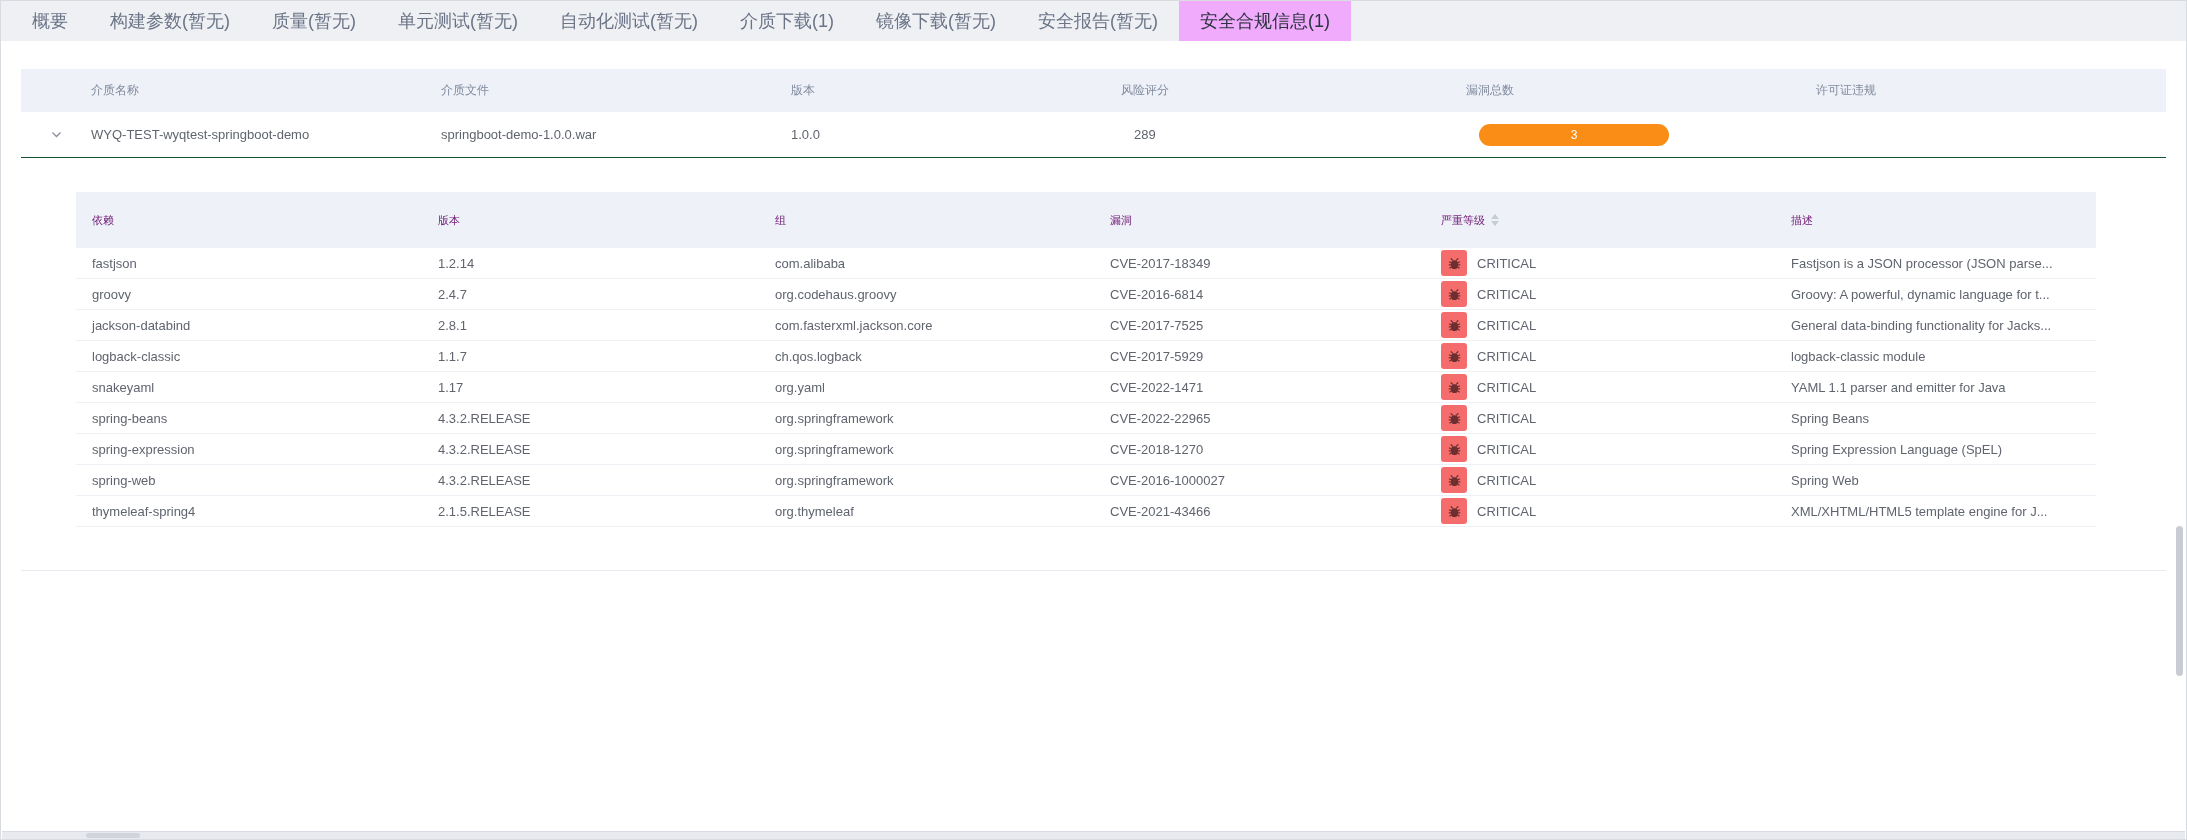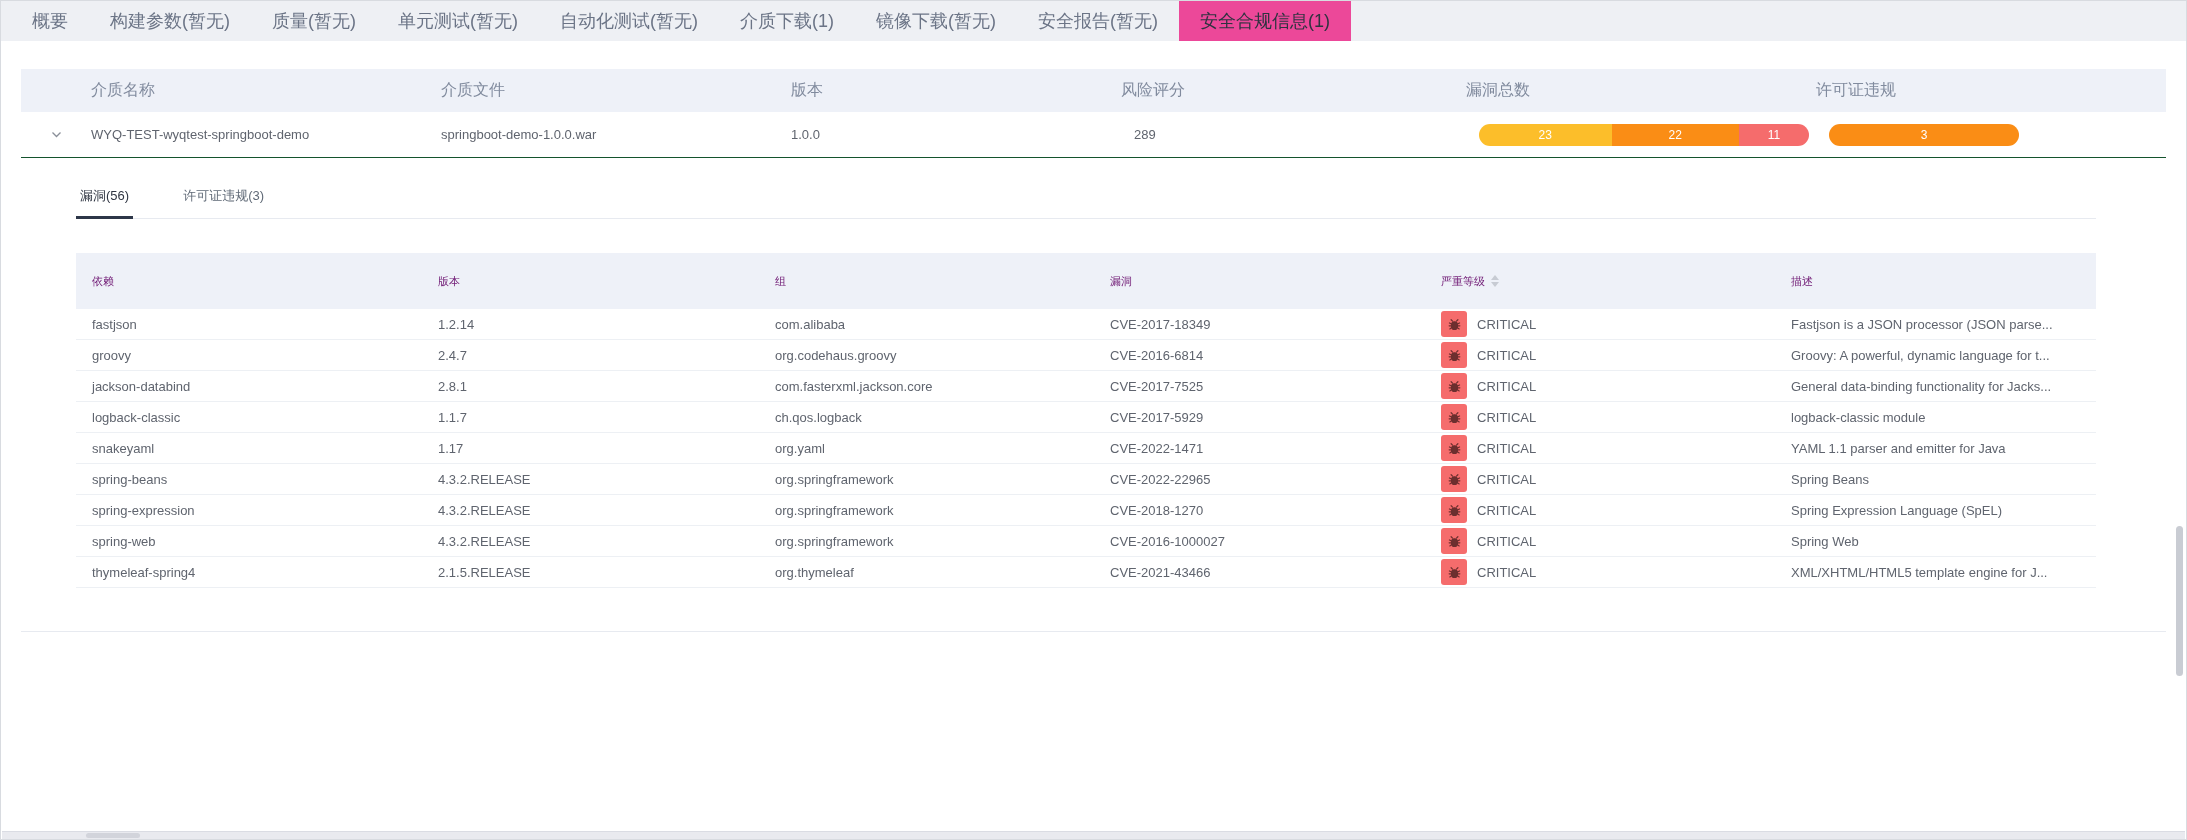--- a/index.html
+++ b/index.html
@@ -21,35 +21,35 @@
     padding-left: 10px;
   }
   .tab {
     padding: 0 21px;
     line-height: 40px;
     font-size: 18px;
     color: #6b7486;
     white-space: nowrap;
     cursor: pointer;
   }
-  .tab.active { background: #ec4899; color: #2e3340; }
+  .tab.active { background: #f0abfc; color: #2e3340; }
 
   
   .content { padding: 28px 20px 0 20px; }
 
   .media-grid {
     display: grid;
     grid-template-columns: 70px 350px 350px 330px 345px 350px 1fr;
     align-items: center;
   }
   .media-head {
     height: 43px;
     background: #eef1f8;
     color: #818b9e;
-    font-size: 16px;
+    font-size: 12px;
   }
   .media-row {
     height: 46px;
     border-bottom: 1px solid #14532d;
     font-size: 13px;
     color: #5f646e;
   }
   .expand-cell { display: flex; justify-content: center; align-items: center; cursor: pointer; }
   .pad { padding-left: 13px; }
 
@@ -186,35 +186,24 @@
     <div class="expand-cell">
       <svg width="13" height="13" viewBox="0 0 13 13">
         <polyline points="2.5,4.5 6.5,8.5 10.5,4.5" fill="none" stroke="#8a8f99" stroke-width="1.3"></polyline>
       </svg>
     </div>
     <div>WYQ-TEST-wyqtest-springboot-demo</div>
     <div>springboot-demo-1.0.0.war</div>
     <div>1.0.0</div>
     <div class="pad">289</div>
     <div>
-      <div class="pill-group">
-          <div class="pill-seg" style="background: rgb(252, 190, 42); flex-grow: 23; min-width: 70px;">23</div>
-          <div class="pill-seg" style="background: rgb(250, 141, 21); flex-grow: 22; min-width: 70px;">22</div>
-          <div class="pill-seg" style="background: rgb(245, 108, 108); flex-grow: 11; min-width: 70px;">11</div>
-        </div>
-    </div>
-    <div>
       <div class="license-pill" style="background: rgb(250, 141, 21);">3</div>
     </div>
   </div>
 
-  <div class="sub-tabs-wrap">
-    <div class="sub-tab active">漏洞(56)</div>
-    <div class="sub-tab">许可证违规(3)</div>
-  </div>
 
   <div class="vuln-table">
     <div class="vuln-head vuln-grid">
       <div>依赖</div>
       <div>版本</div>
       <div>组</div>
       <div>漏洞</div>
       <div class="sev-head">
         <span>严重等级</span>
         <span class="carets">

